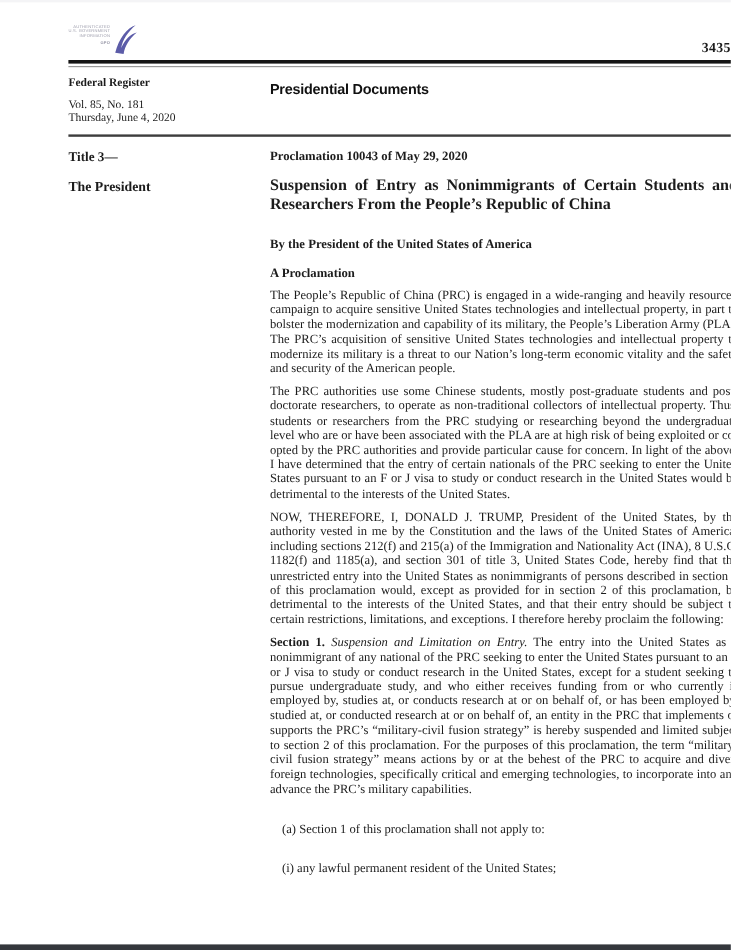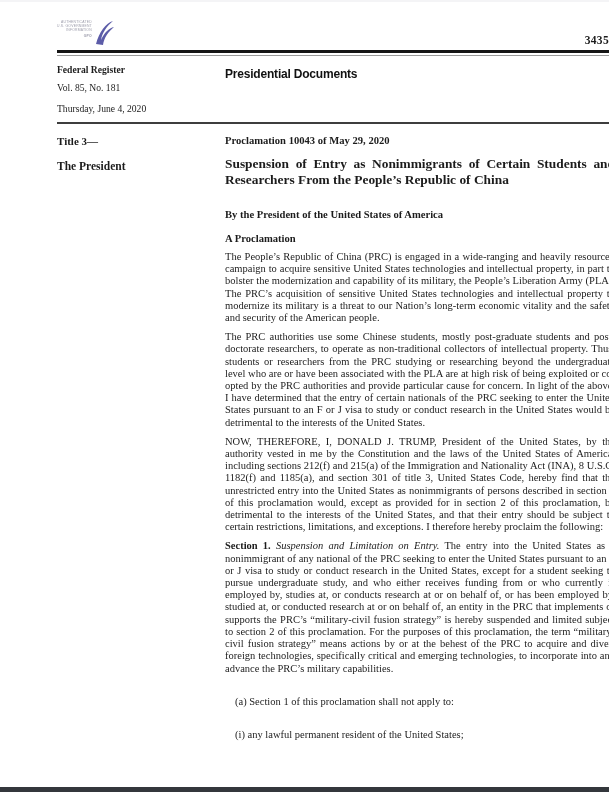--- a/index.html
+++ b/index.html
@@ -43,21 +43,21 @@
   }
   .page-num { font-weight: bold; font-size: 11.5px; letter-spacing: .3px; }
 
   .rule-double { margin-top: 4px; }
   .rule-double .thick { height: 3px; background: #151515; }
   .rule-double .thin  { height: 1px; background: #9a9a9a; margin-top: 2px; }
 
   .pub-grid { display: grid; grid-template-columns: 168px 1fr; margin-top: 8px; }
   .pub-name { font-weight: bold; font-size: 9.6px; }
   .pub-vol  { font-size: 9.6px; margin-top: 7px; }
-  .pub-date { font-size: 9.6px; margin-top: 10px; }
+  .pub-date { font-size: 9.6px; }
   .section-heading {
     font-family: "Liberation Sans", sans-serif;
     font-weight: bold; font-size: 12px; line-height: 21px;
     letter-spacing: -0.2px; color: #111;
   }
   .rule-single { height: 2px; background: #3d3d3d; margin-top: 8px; }
 
   
   .main-grid { display: grid; grid-template-columns: 168px 1fr; margin-top: 11px; }
   .sidebar-title    { font-weight: bold; font-size: 11px; }

